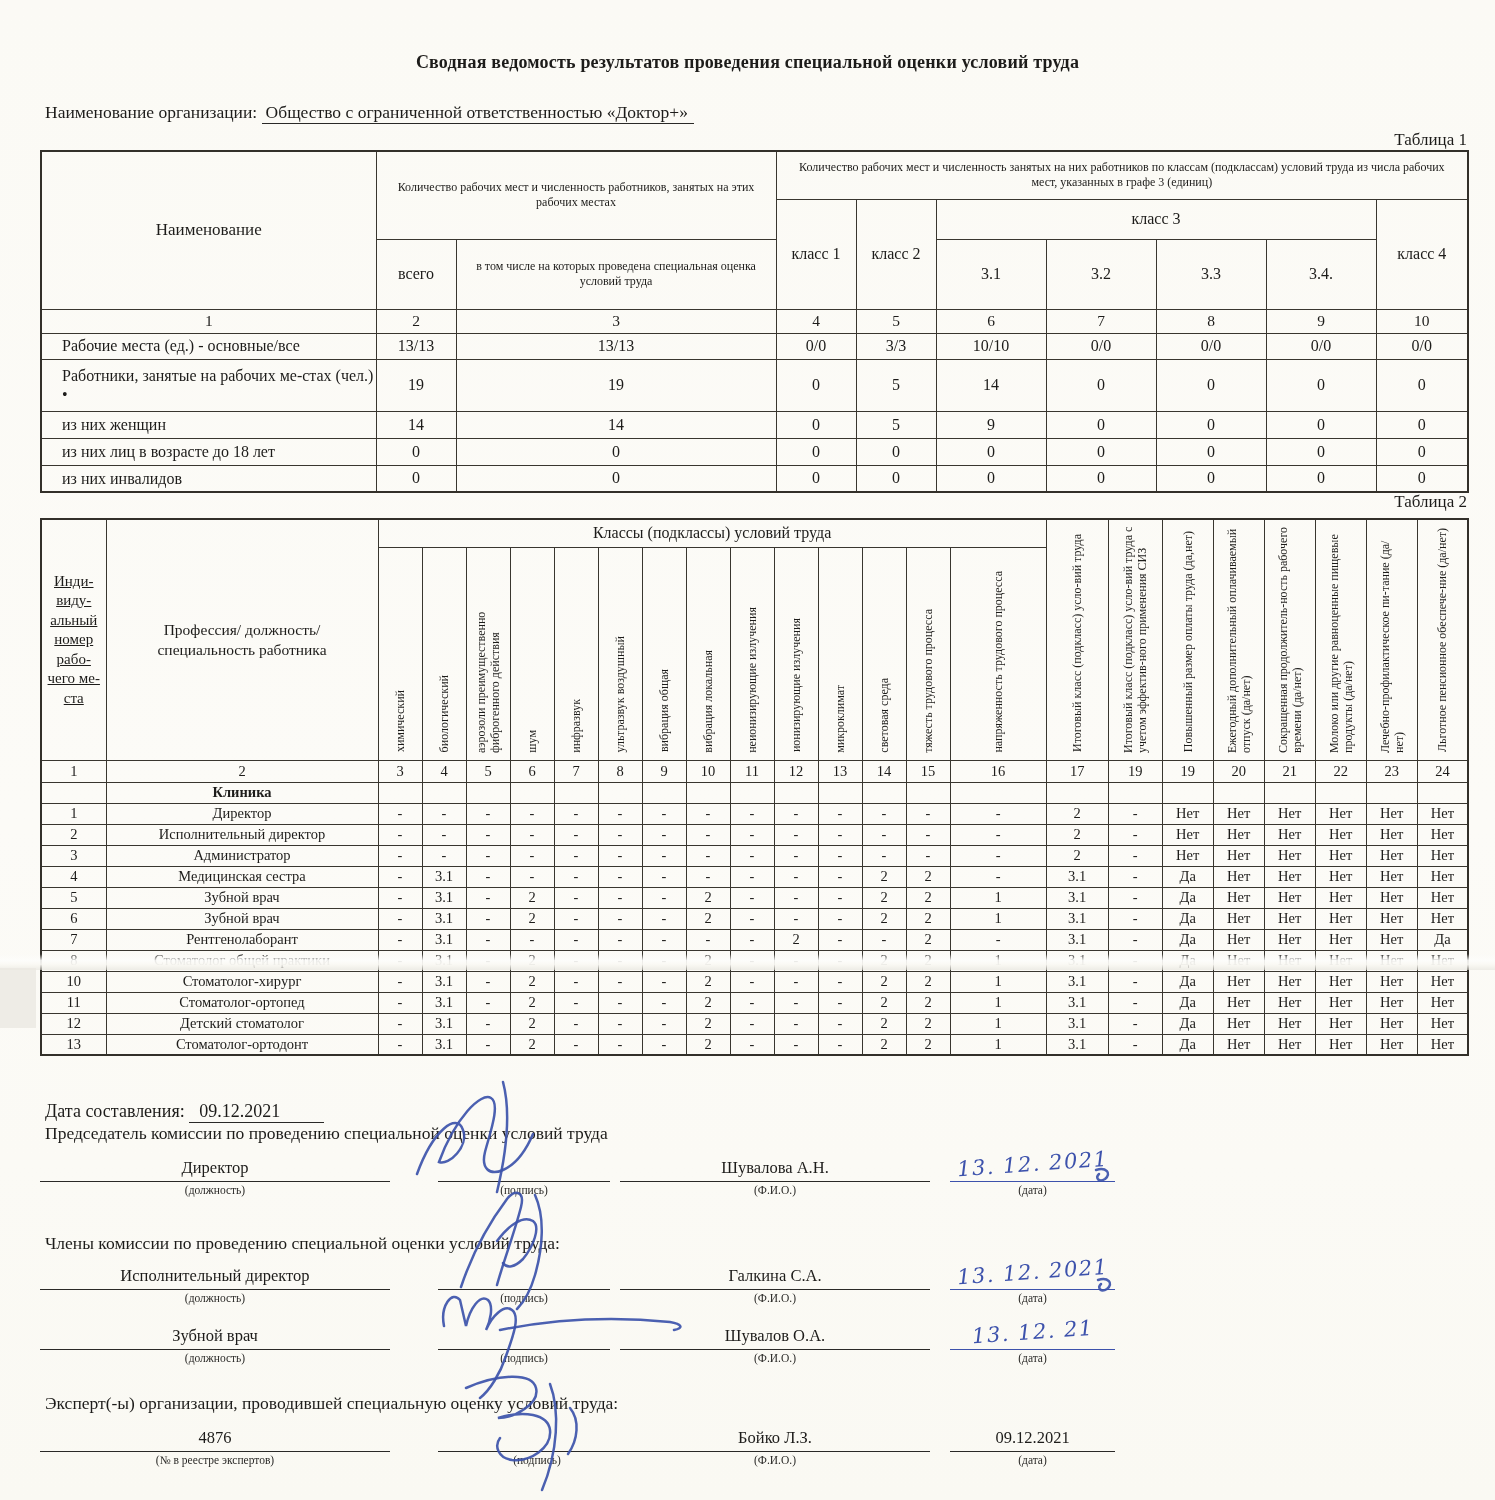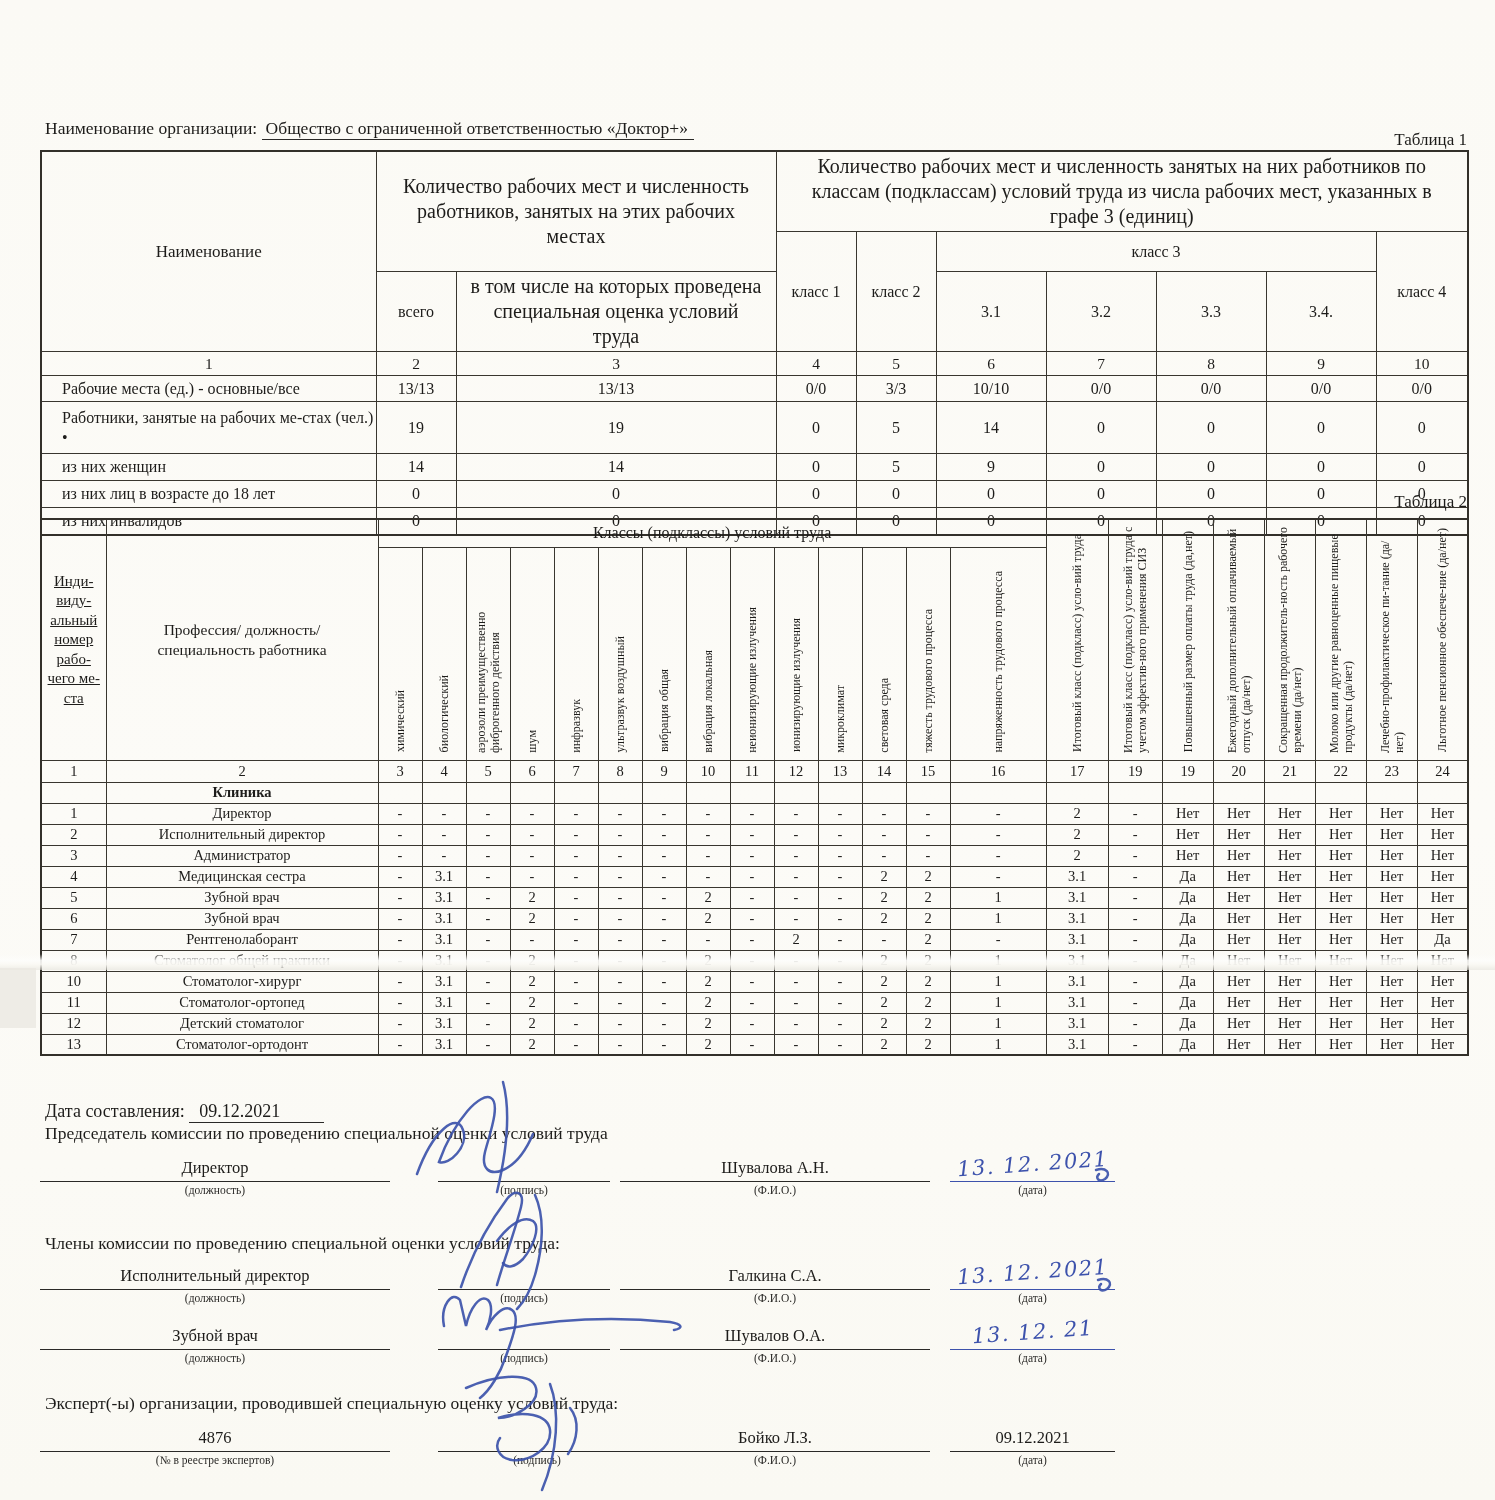--- a/index.html
+++ b/index.html
@@ -4,32 +4,32 @@
 <style>
   html,body{margin:0;padding:0;background:#e8e6e0;}
   .page{
     position:relative; width:1495px; height:1500px; overflow:hidden;
     background:linear-gradient(180deg,#fbfaf5 0%, #fcfbf7 55%, #faf9f3 100%);
     font-family:"Liberation Serif","DejaVu Serif",serif;
     color:#1d1c1a;
   }
   .abs{position:absolute;}
   .doc-title{top:52px; left:0; width:1495px; text-align:center; font-size:18px; font-weight:bold; letter-spacing:.2px;}
-  .org-line{top:102px; left:45px; font-size:17.5px;margin-top:16px;}
+  .org-line{top:102px; left:45px; font-size:17.5px;}
   .org-line .u{border-bottom:1.4px solid #2a2927; padding:0 6px 1px 4px;}
   .tbl-caption{font-size:17px;}
   .cap1{top:130px; right:28px;}
   .cap2{top:492px; right:28px;}
 
   table{border-collapse:collapse; table-layout:fixed; background:transparent;}
   th,td{border:1.5px solid #39362f; font-weight:normal; padding:1px 2px; text-align:center; vertical-align:middle; overflow:hidden;}
   .t1{left:40px; top:150px; width:1427px; border:2px solid #33302a; font-size:16px;}
   .t1 .h1{height:48px;} .t1 .h2{height:40px;} .t1 .h3{height:70px;}
   .t1 .nums{height:24px; font-size:15.5px;}
-  .t1 .gh{font-size:20px; line-height:1.25; padding:2px 14px;margin-top:36px;}
+  .t1 .gh{font-size:12px; line-height:1.25; padding:2px 14px;margin-top:36px;}
   .t1 tbody td{font-size:16px;}
   .t1 tbody tr{height:26px;}
   .t1 tbody tr:nth-child(2){height:52px;}
   .t1 tbody tr:nth-child(3),.t1 tbody tr:nth-child(4),.t1 tbody tr:nth-child(5){height:27px;}
   .t1 td.lbl{text-align:left; padding-left:20px; line-height:1.2;}
 
   .t2{left:40px; top:518px; width:1427px; border:2px solid #33302a; font-size:14.5px;}
   .t2 .gh-row{height:28px;}
   .t2 .gh-row th{font-size:16px;}
   .t2 .vrow{height:212px;}
@@ -68,20 +68,21 @@
   .pen{display:inline-block; font-family:"DejaVu Serif",serif; font-style:italic; color:#3d52ac;
        font-size:21px; letter-spacing:1.5px; transform:rotate(-4deg); position:relative; top:-3px;}
   svg.sig{position:absolute; pointer-events:none;}
   svg.sig path{fill:none; stroke:#3c52aa; stroke-width:2.5; stroke-linecap:round; opacity:.92;}
 </style>
 </head>
 <body>
 
 <div class="page">
 
+  <div class="abs doc-title">Сводная ведомость результатов проведения специальной оценки условий труда</div>
 
   <div class="abs org-line">
     <span>Наименование организации:</span>
     <span class="u">Общество с ограниченной ответственностью «Доктор+»</span>
   </div>
 
   <div class="abs tbl-caption cap1">Таблица 1</div>
 
   <table class="abs t1">
     <colgroup>

